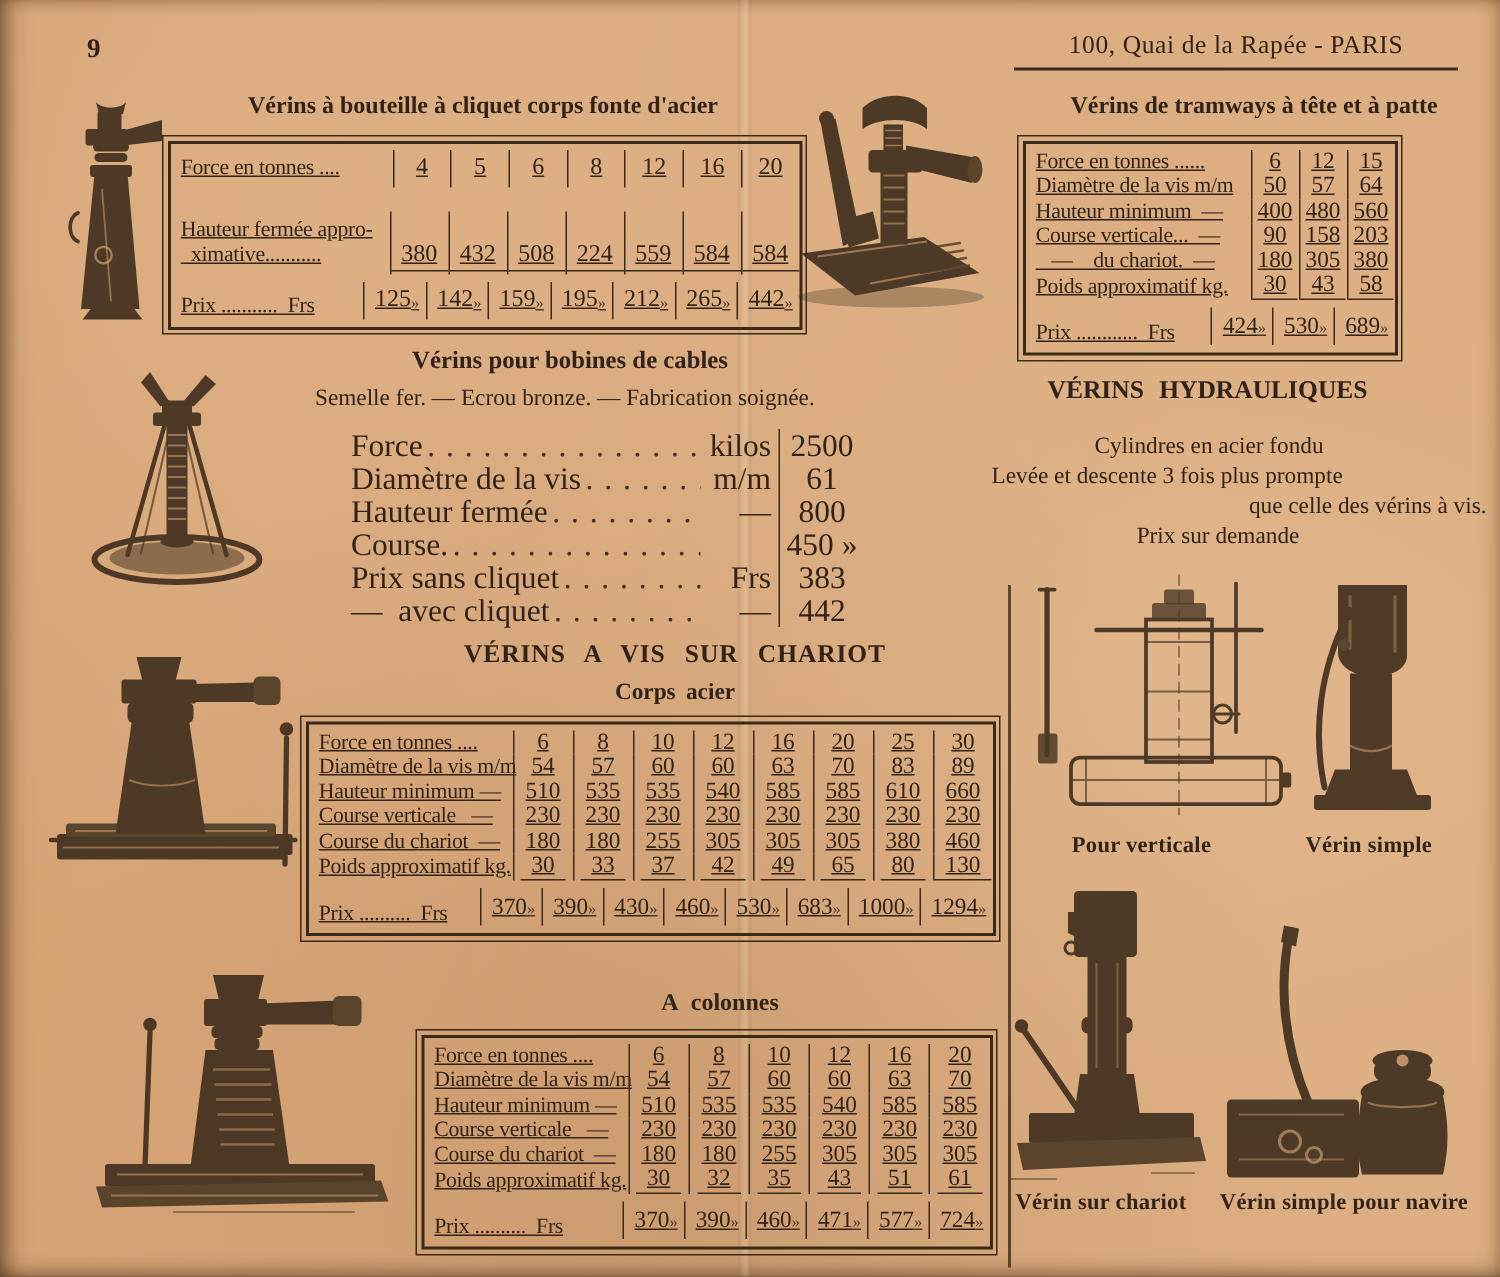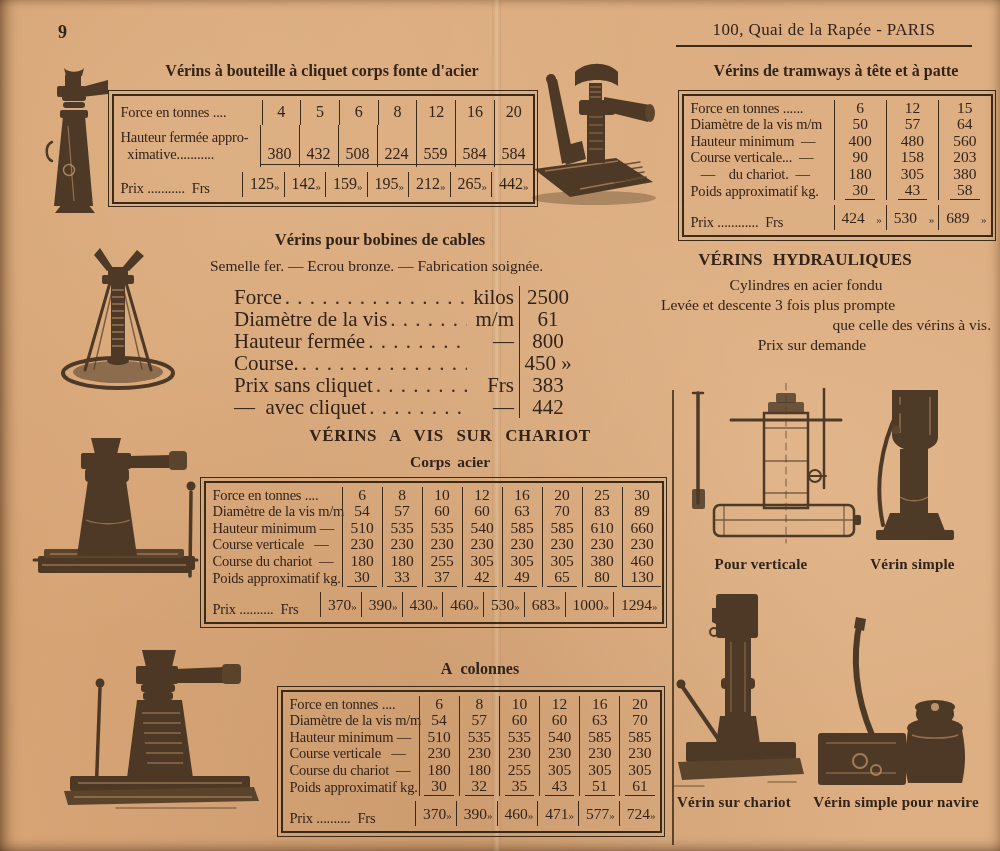--- a/index.html
+++ b/index.html
@@ -38,47 +38,47 @@
   #t-tram{left:676px;top:62px;width:320px;font-size:16px;}
   #t-bobines{left:212px;top:230px;width:336px;font-size:16.5px;}
   #sub-bobines{left:210px;top:257px;width:345px;text-align:left;font-size:15.5px;}
   #t-chariot{left:290px;top:426px;width:320px;font-size:17px;word-spacing:8px;letter-spacing:.6px;}
   #sub-chariot{left:290px;top:453px;width:320px;font-size:15.5px;word-spacing:3px;}
   #t-colonnes{left:395px;top:660px;width:170px;font-size:16px;word-spacing:5px;}
 
   
   #hydra{left:655px;top:250px;width:342px;font-size:15.5px;line-height:20px;}
   #hydra .h-title{font-weight:bold;font-size:17px;text-align:center;word-spacing:6px;padding-right:42px;}
-  #hydra .l0{text-align:center;padding-right:40px;margin-top:5px;}
+  #hydra .l0{text-align:center;padding-right:40px;margin-top:18px;}
   #hydra .l1{text-align:left;padding-left:6px;}
   #hydra .l2{text-align:right;padding-right:6px;}
   #hydra .l3{text-align:center;padding-right:28px;}
 
   
-  .cat-table{position:absolute;}
+  .cat-table{position:absolute;text-decoration:underline;}
   .t-outer{border:1.5px solid #3a2a19;padding:2.5px;}
   .t-inner{border:2.5px solid #3a2a19;padding:4px 0 5px;}
   .trow{display:flex;align-items:center;min-height:18px;line-height:1.05;}
   .trow.two{min-height:40px;}
   .trow.two .tcell{align-items:flex-end;padding-bottom:2px;}
   .tlabel{white-space:pre;padding-left:7px;box-sizing:border-box;
     font-size:14.5px;letter-spacing:-.2px;line-height:1.12;}
   .tcell{flex:1;display:flex;justify-content:center;align-items:center;
     align-self:stretch;border-left:1.3px solid #3a2a19;font-size:15.5px;}
   .tcell.u .num{border-bottom:1.6px solid #3a2a19;padding:0 7px 1px;}
   .trow.prix{margin-top:5px;min-height:25px;align-items:flex-end;}
   .trow.prix .tcell{justify-content:space-between;padding:0 4px 0 7px;}
   .guil{font-size:11px;opacity:.85;margin-top:5px;}
 
   #t1{left:108px;top:90px;width:430px;}
   #t1 .tlabel{width:148px;}
   #t1 .trow{min-height:25px;}
-  #t1 .trow.two{min-height:42px;}
+  #t1 .trow.two{min-height:42px;margin-top:16px;}
   #t1 .tcell{font-size:16px;}
-  #t2{left:678px;top:90px;width:318px;}
+  #t2{left:678px;top:90px;width:257px;}
   #t2 .tlabel{width:150px;}
   #t2 .trow{min-height:16.5px;}
   #t3{left:200px;top:477px;width:467px;}
   #t3 .tlabel{width:136px;}
   #t3 .trow{min-height:16.5px;}
   #t4{left:277px;top:686px;width:388px;}
   #t4 .tlabel{width:136px;}
   #t4 .trow{min-height:16.5px;}
   #t2 .trow.prix,#t3 .trow.prix,#t4 .trow.prix{min-height:25px;}
 

